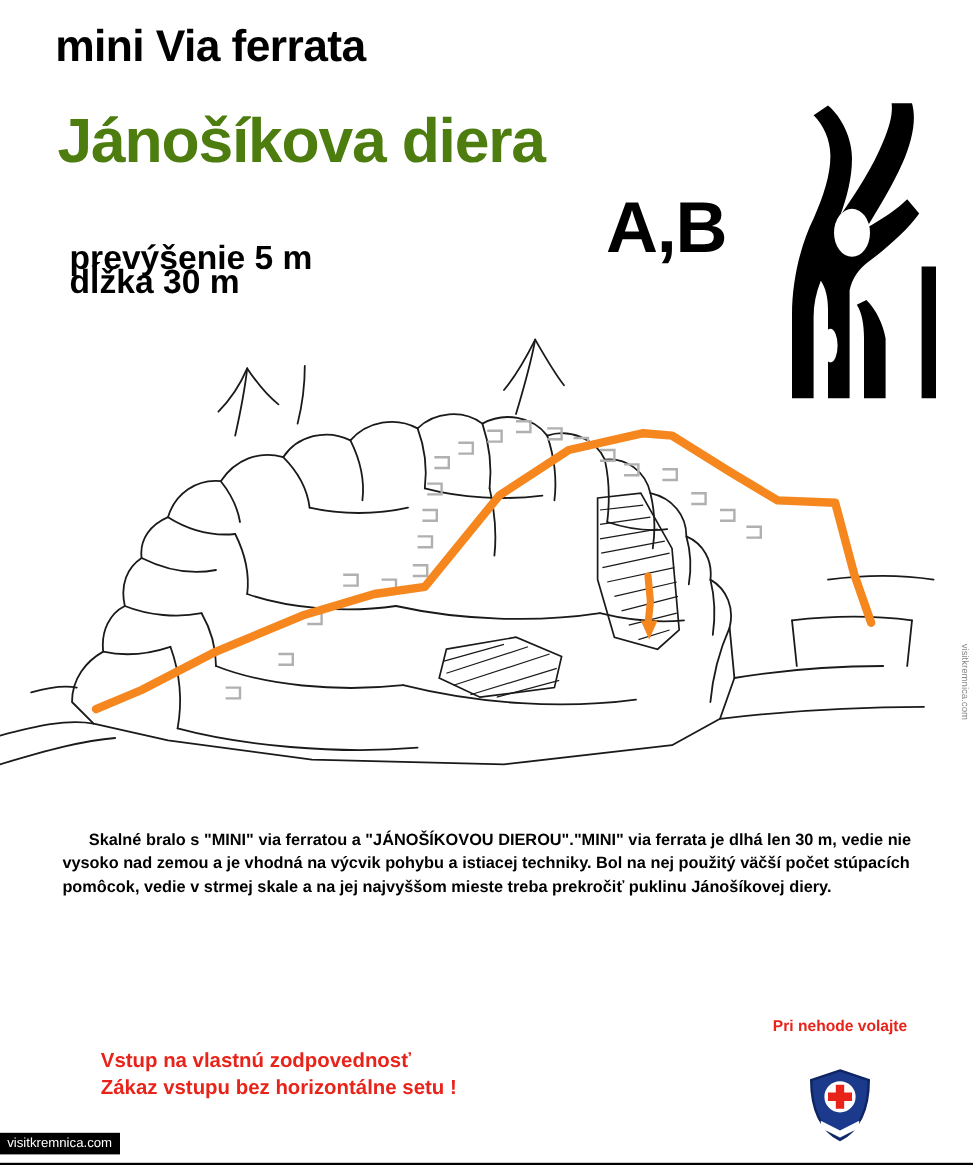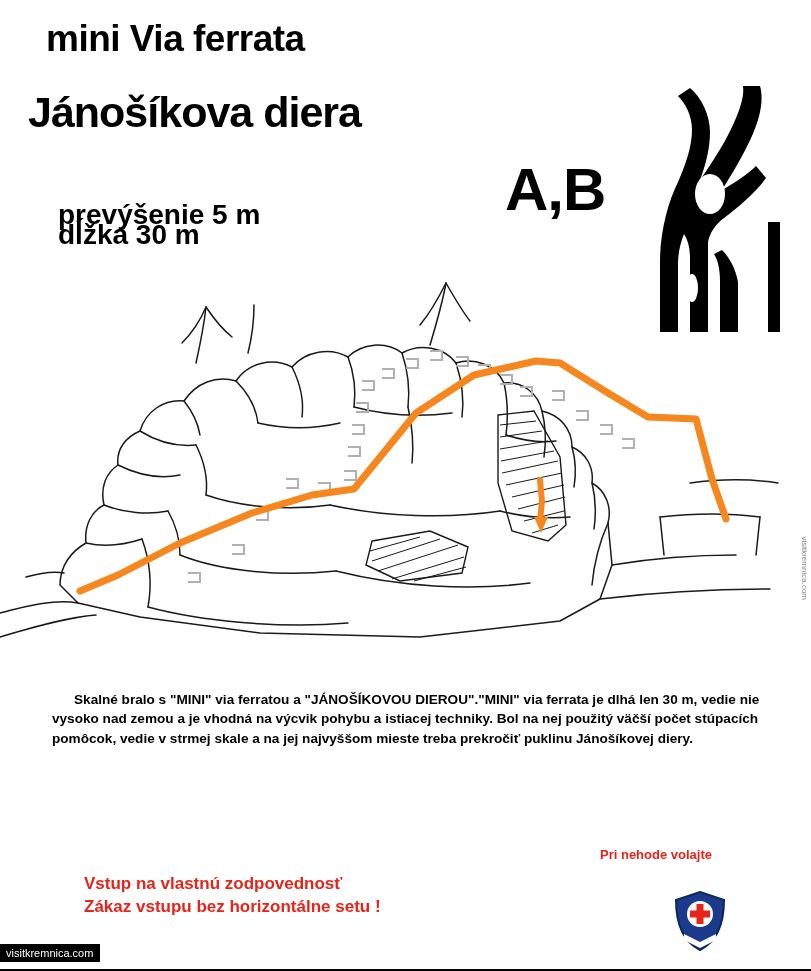--- a/index.html
+++ b/index.html
@@ -24,24 +24,24 @@
   .hdr-subtitle {
     position: absolute;
     left: 46px; top: 18px;
     font-size: 37px;
     font-weight: bold;
     color: #000;
     letter-spacing: -0.5px;
   }
   .hdr-title {
     position: absolute;
-    left: 28px; top: 88px;
-    font-size: 43px;
-    font-weight: bold;
-    color: #000000;
+    left: 48px; top: 88px;
+    font-size: 52px;
+    font-weight: bold;
+    color: #4d7c0f;
     letter-spacing: -1px;
   }
   .hdr-line1 {
     position: absolute;
     left: 58px; top: 163px;
     font-size: 28px;
     font-weight: bold;
     color: #000;
     margin-top: 36px;
   }
@@ -97,20 +97,21 @@
     font-weight: bold;
     color: #E8231A;
     line-height: 1.38;
   }
 
   
   .emergency {
     position: absolute;
     left: 600px; top: 846px;
     width: 200px;
+    text-align: center;
     font-size: 13px;
     font-weight: bold;
     color: #E8231A;
     line-height: 1.35;
   }
   .rescue-logo {
     position: absolute;
     left: 672px; top: 890px;
     width: 56px; height: 62px;
   }

